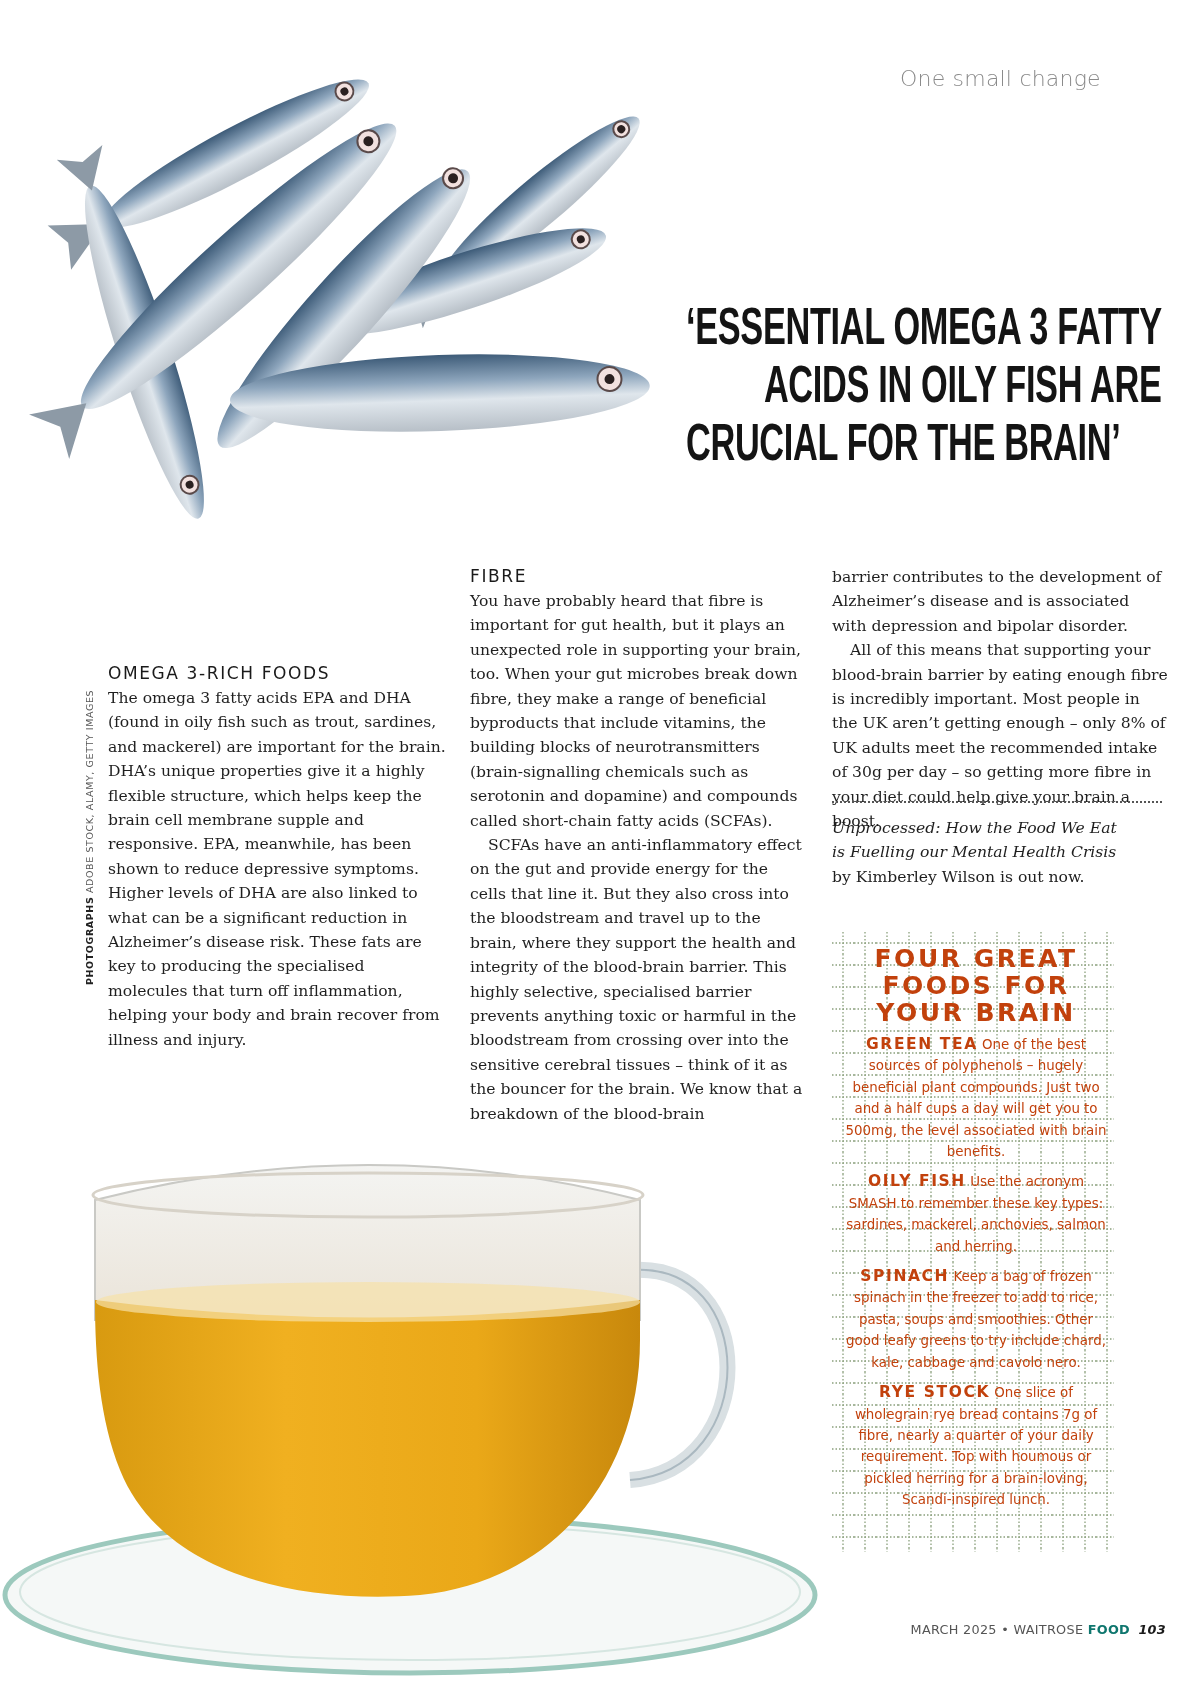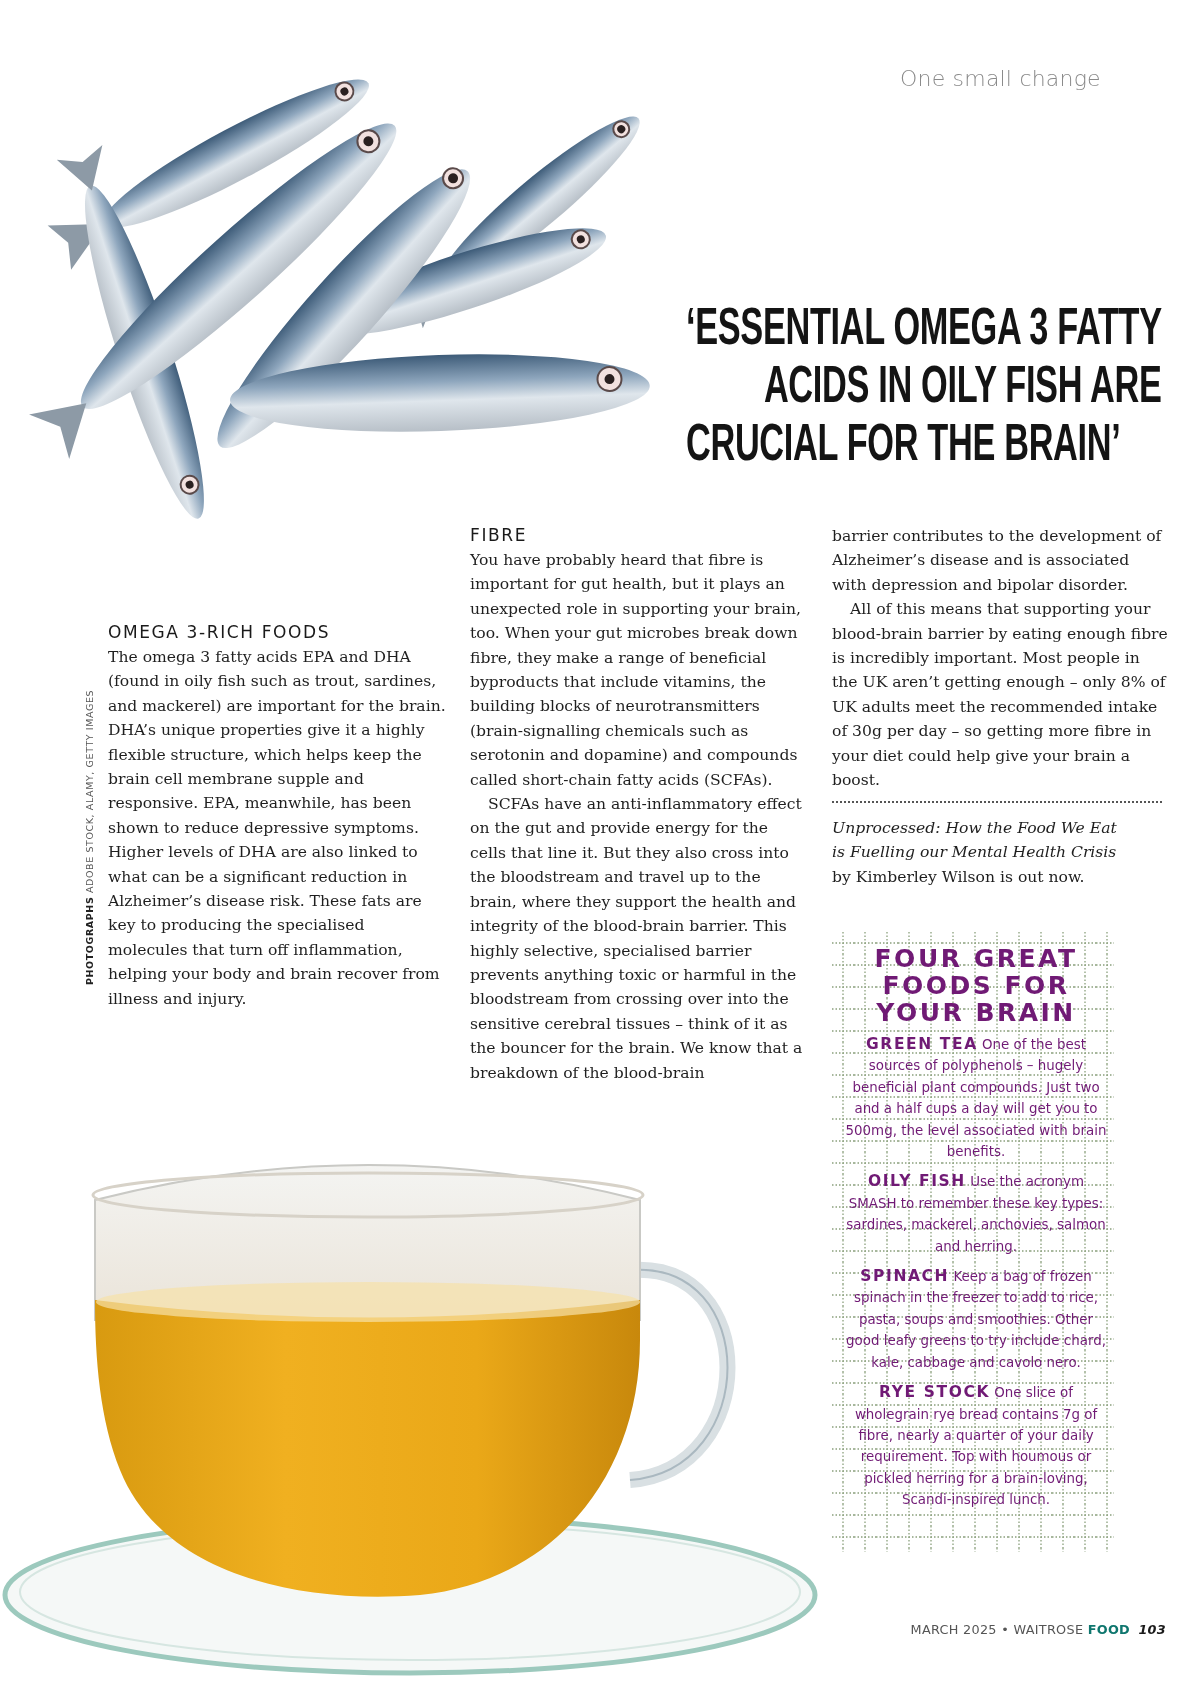--- a/index.html
+++ b/index.html
@@ -25,21 +25,21 @@
     left: 686px; top: 297px; width: 480px;
     font-family: "Liberation Sans", sans-serif; font-weight: 700;
     font-size: 52px; line-height: 58px; color: #141414;
     transform: scaleX(0.66); transform-origin: left top;
     letter-spacing: -0.5px; white-space: nowrap;
   }
   .pull-quote .line { display: block; }
   .pull-quote .indent { padding-left: 118px; }
 
   
-  .col { font-size: 15.6px; line-height: 24.4px; color: #1f1f1f; }
+  .col { font-size: 15.6px; line-height: 24.4px; color: #1f1f1f; margin-top: 41px; }
   .col p { margin: 0; }
   .col p + p { text-indent: 18px; }
   .section-head {
     font-family: "DejaVu Sans", sans-serif; font-weight: 400;
     font-size: 17px; letter-spacing: 1.6px; color: #1a1a1a;
     margin: 0 0 2px 0; line-height: 22px;
   }
   .col-omega { left: 108px; top: 621px; width: 340px; }
   .col-fibre { left: 470px; top: 524px; width: 336px; }
   .col-right { left: 832px; top: 524px; width: 336px; }
@@ -56,21 +56,21 @@
     left: 832px; top: 801px; width: 330px; height: 0;
     border-top: 2px dotted #555;
   }
   .book-note { left: 832px; top: 816px; width: 336px; font-size: 15.6px; line-height: 24.4px; }
   .book-note i { font-style: italic; }
   .grid-lines {
     left: 832px; top: 932px; width: 282px; height: 620px;
   }
   .grid-content {
     left: 845px; top: 945px; width: 262px; text-align: center;
-    font-family: "DejaVu Sans", sans-serif; color: #701a75;
+    font-family: "DejaVu Sans", sans-serif; color: #c2410c;
   }
   .grid-title {
     font-weight: 700; font-size: 25px; line-height: 27px; letter-spacing: 2.5px;
     margin-bottom: 8px;
   }
   .food { font-size: 13.4px; line-height: 21.4px; margin-bottom: 9px; }
   .food-name { font-weight: 700; letter-spacing: 1.6px; font-size: 15.5px; }
 
   
   .tea-photo { left: 0; top: 1140px; width: 840px; height: 550px; }

